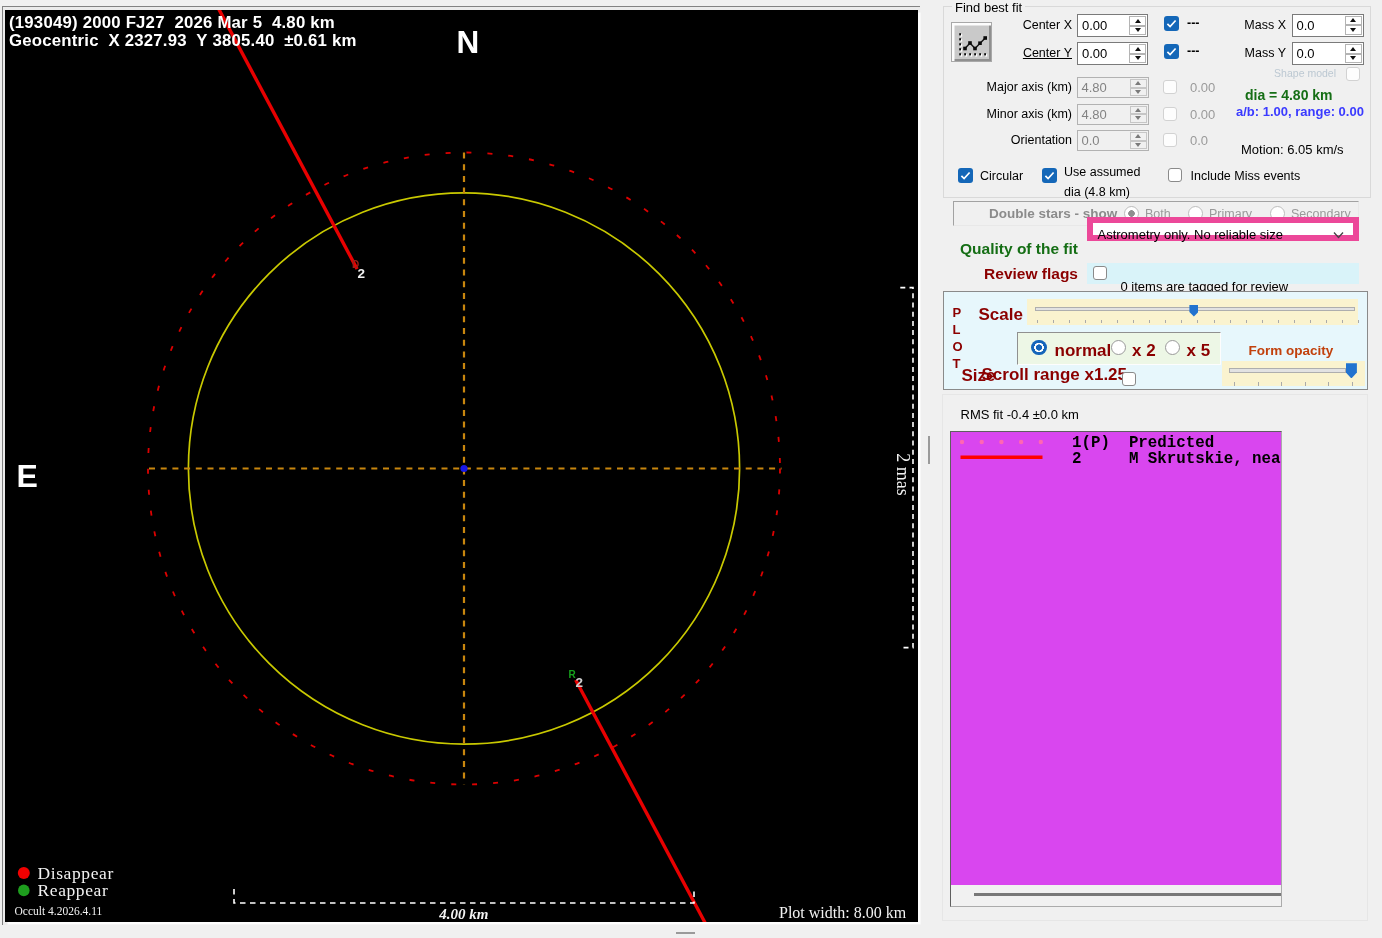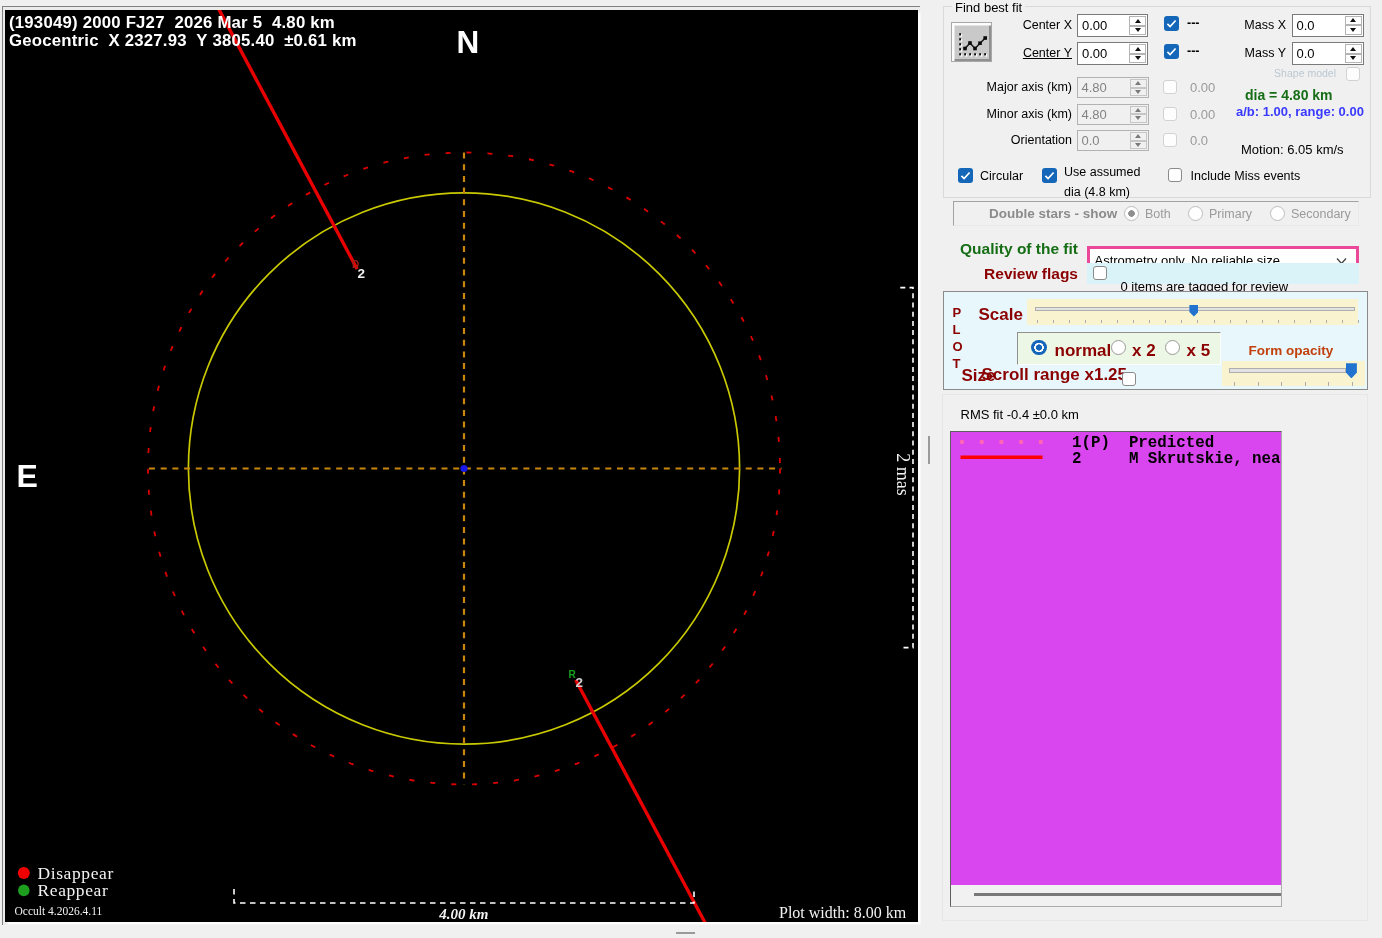--- a/index.html
+++ b/index.html
@@ -264,21 +264,21 @@
 <div class="abs" style="left:953px;top:200.5px;width:406px;height:25.5px;border:1px solid #a2a2a2;border-bottom-color:#e8e8e8;border-right-color:#e8e8e8;box-sizing:border-box;"></div>
 <div class="lbl" style="left:965px;top:206px;color:#8b8b8b;font-weight:bold;font-size:13.5px;margin-left:24px;">Double stars - show</div>
 <div class="rad dis seldis" style="left:1124px;top:205.5px;"></div>
 <div class="lbl graytxt" style="left:1145px;top:206.5px;">Both</div>
 <div class="rad dis" style="left:1188px;top:205.5px;"></div>
 <div class="lbl graytxt" style="left:1209px;top:206.5px;">Primary</div>
 <div class="rad dis" style="left:1269.5px;top:205.5px;"></div>
 <div class="lbl graytxt" style="left:1291px;top:206.5px;">Secondary</div>
 
 <div class="lbl rt" style="left:946px;top:240px;width:132px;color:#156e15;font-weight:bold;font-size:15.5px;">Quality of the fit</div>
-<div class="abs" style="left:1086.5px;top:246px;width:272px;height:24px;background:#fff;border:3px solid #ec4899;box-sizing:border-box;">
+<div class="abs" style="left:1086.5px;top:217px;width:272px;height:24px;background:#fff;border:6px solid #ec4899;box-sizing:border-box;">
   <div class="lbl" style="left:5px;top:3.5px;font-size:13px;">Astrometry only. No reliable size</div>
   <svg class="abs" style="right:9px;top:8px;" width="11" height="8">
       <path d="M1 1.5 L5.5 6.5 L10 1.5" fill="none" stroke="#444" stroke-width="1.3"></path>
     </svg>
 </div>
 
 <div class="lbl rt" style="left:946px;top:264.5px;width:132px;color:#8b0000;font-weight:bold;font-size:15.5px;">Review flags</div>
 <div class="abs" style="left:1086.5px;top:262.5px;width:272px;height:21px;background:#d9f3f9;">
   <div class="cbu" style="left:6px;top:3px;"></div>
   <div class="lbl" style="left:34px;top:16px;font-size:13px;">0 items are tagged for review</div>

